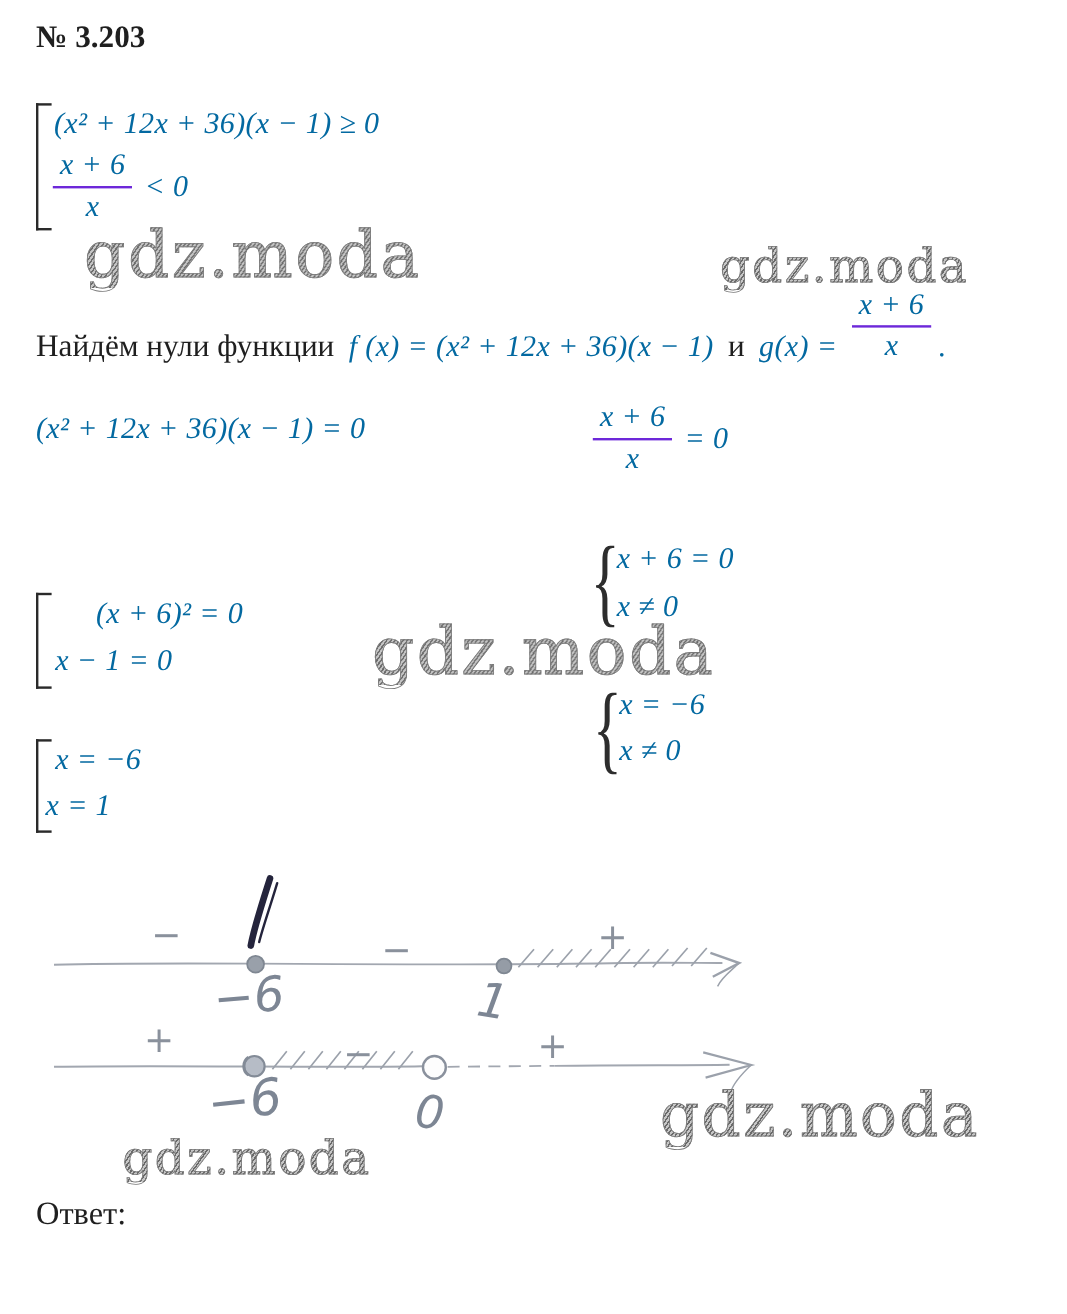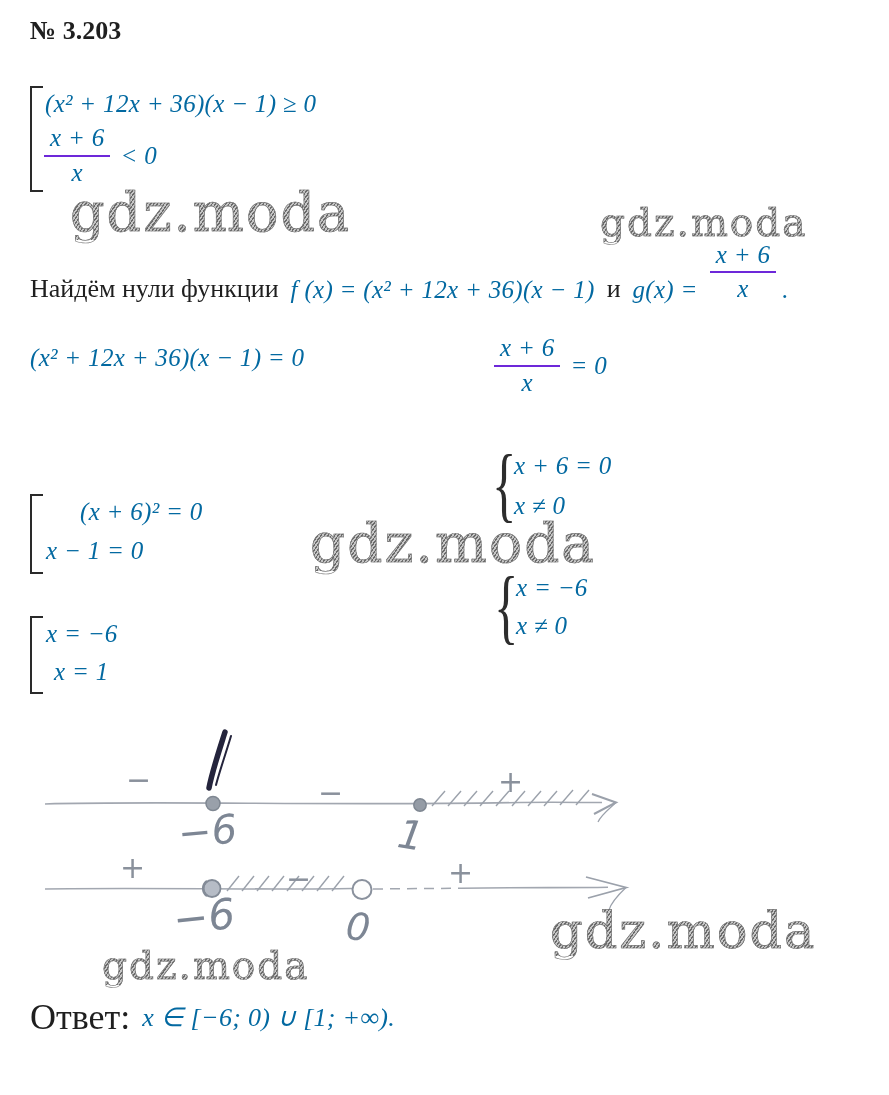--- a/index.html
+++ b/index.html
@@ -78,21 +78,21 @@
   <div class="abs math" style="left:46px;top:537px;">x − 1 = 0</div>
 
   <div class="abs wm" style="left:310px;top:516px;font-size:55px;">gdz.moda</div>
 
   <div class="abs brace" style="left:494px;top:566px;">{</div>
   <div class="abs math" style="left:516px;top:574px;">x = −6</div>
   <div class="abs math" style="left:516px;top:612px;">x ≠ 0</div>
 
   <div class="abs sqb" style="left:30px;top:616px;height:74px;"></div>
   <div class="abs math" style="left:46px;top:620px;">x = −6</div>
-  <div class="abs math" style="left:54px;top:658px;">x = 1</div>
+  <div class="abs math" style="left:38px;top:658px;">x = 1</div>
 
   <div class="abs" style="left:0;top:725px;width:700px;height:140px;">
     <svg width="700" height="140" viewBox="0 0 700 140">
       <path d="M45,79 C160,75.5 330,81 520,77.5 C560,77 586,77.6 602,77.5" stroke="#a2a7b0" stroke-width="1.6" fill="none"></path>
       <g stroke="#9ba1ab" stroke-width="1.4">
         <path d="M432,81 L445,66"></path>
           <path d="M448,81 L461,66"></path>
           <path d="M464,81 L477,66"></path>
         <path d="M480,81 L493,66"></path>
           <path d="M496,81 L509,66"></path>
@@ -141,17 +141,16 @@
     <span class="abs nl-sign" style="left:286px;top:24px;">−</span>
     <span class="abs nl-sign" style="left:448px;top:18px;">+</span>
     <span class="abs nl-label" style="left:173px;top:56px;font-size:42px;transform:rotate(-6deg);">−6</span>
     <span class="abs nl-label" style="left:346px;top:68px;font-size:38px;transform:rotate(6deg);">0</span>
   </div>
 
   <div class="abs wm" style="left:550px;top:905px;font-size:51px;">gdz.moda</div>
   <div class="abs wm" style="left:102px;top:946px;font-size:39px;">gdz.moda</div>
 
   <div class="abs row" style="left:30px;top:996px;column-gap:12px;">
-    <span class="text" style="font-size:36px;">Ответ:</span>
-    <span class="math" style="font-size:26px;">x ∈ [−6; 0) ∪ [1; +∞).</span>
+    <span class="text" style="font-size:27px;">Ответ:</span>
   </div>
 
 </div>
 
 </body></html>

